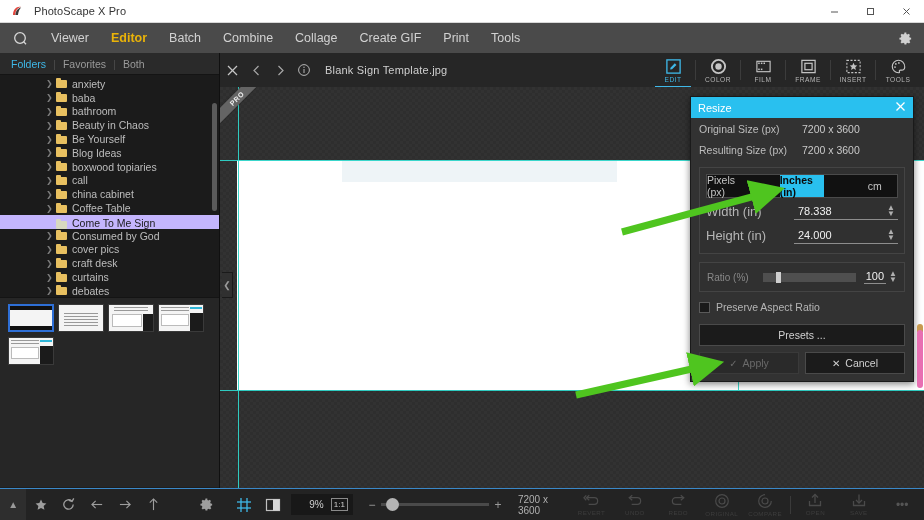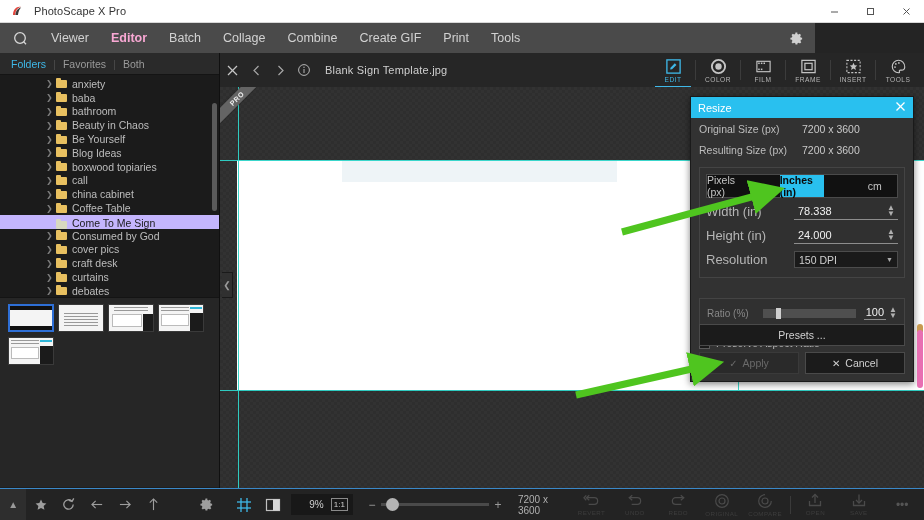--- a/index.html
+++ b/index.html
@@ -22,29 +22,29 @@
   .tb-logo { width:24px; height:23px; display:flex; align-items:center; justify-content:center; margin-left:6px; }
   .tb-title { font-size:11px; color:#333; margin-left:4px; letter-spacing:0.1px; }
   .tb-spacer { flex:1; }
   .tb-btn {
     width:36px; height:23px; display:flex; align-items:center; justify-content:center;
     color:#555; font-size:12px;
   }
 
   
   .menubar {
-    position:absolute; left:0; top:23px; width:815px; height:30px;
+    position:absolute; left:0; top:23px; width:924px; height:30px;
     background:#4a4a4a; display:flex; align-items:center;
   }
   .menu-logo { width:40px; height:30px; display:flex; align-items:center; justify-content:center; }
   .menu-item {
     padding:0 11px; height:30px; line-height:30px;
     font-size:12.5px; color:#d2d2d2; white-space:nowrap;
   }
-  .menu-item.active { color:#f9a8d4; font-weight:bold; }
+  .menu-item.active { color:#eab308; font-weight:bold; }
   .menu-spacer { flex:1; }
   .menu-gear { width:38px; height:30px; display:flex; align-items:center; justify-content:center; }
 
   
   .sidebar {
     position:absolute; left:0; top:53px; width:220px; height:435px;
     background:#1e1e1e; border-right:1px solid #101010;
   }
   .sb-tabs {
     height:22px; display:flex; align-items:center;
@@ -194,21 +194,21 @@
     color:#b0b0b0; text-align:center;
   }
   .selectbox {
     flex:1; height:17px; background:#1a1a1a; border:1px solid #4c4c4c;
     display:flex; align-items:center; padding:0 4px; position:relative;
   }
   .selectbox .sval { font-size:10.5px; color:#d0d0d0; }
   .selectbox .caret { position:absolute; right:4px; font-size:7px; color:#aaa; }
 
   .ratiogroup {
-    border:1px solid #444; margin-top:20px; padding:7px 7px; background:#303030;
+    border:1px solid #444; margin-top:8px; padding:7px 7px; background:#303030;
     display:flex; align-items:center;
   }
   .ratiogroup .rlbl { font-size:10px; color:#888; width:56px; }
   .slider { flex:1; height:9px; background:#4f4f4f; position:relative; margin-right:8px; }
   .slider .knob { position:absolute; left:14%; top:-1px; width:5px; height:11px; background:#cfcfcf; }
   .ratiogroup .rval { font-size:11px; color:#f0f0f0; border-bottom:1px solid #8d8d8d; padding:0 2px 1px 2px;}
   .ratiogroup .rarr { font-size:8px; line-height:6px; color:#b0b0b0; margin-left:3px; }
 
   .checkrow { display:flex; align-items:center; margin-top:9px; }
   .cbox { width:11px; height:11px; background:#1a1a1a; border:1px solid #5a5a5a; margin-right:6px; }
@@ -320,22 +320,22 @@
   <div class="menubar">
     <div class="menu-logo">
       <svg width="17" height="17" viewBox="0 0 17 17">
         <circle cx="8" cy="8" r="5.3" fill="none" stroke="#d8d8d8" stroke-width="1.3"></circle>
         <line x1="11.6" y1="11.6" x2="14" y2="14.3" stroke="#d8d8d8" stroke-width="1.3"></line>
       </svg>
     </div>
     <div class="menu-item">Viewer</div>
     <div class="menu-item active">Editor</div>
     <div class="menu-item">Batch</div>
+    <div class="menu-item">Combine</div>
     <div class="menu-item">Collage</div>
-    <div class="menu-item">Combine</div>
     <div class="menu-item">Create GIF</div>
     <div class="menu-item">Print</div>
     <div class="menu-item">Tools</div>
     <div class="menu-spacer"></div>
     <div class="menu-gear">
       <svg width="15" height="15" viewBox="0 0 16 16">
         <path fill="#d0d0d0" d="M8 5.2a2.8 2.8 0 100 5.6 2.8 2.8 0 000-5.6zm0 4.2a1.4 1.4 0 110-2.8 1.4 1.4 0 010 2.8z"></path>
         <path fill="#d0d0d0" d="M14 9.1v-2l-1.6-.3a4.7 4.7 0 00-.5-1.2l.9-1.3-1.4-1.4-1.3.9a4.7 4.7 0 00-1.2-.5L8.9 1.7h-2l-.3 1.6a4.7 4.7 0 00-1.2.5l-1.3-.9L2.7 4.3l.9 1.3a4.7 4.7 0 00-.5 1.2l-1.6.3v2l1.6.3c.1.4.3.8.5 1.2l-.9 1.3 1.4 1.4 1.3-.9c.4.2.8.4 1.2.5l.3 1.6h2l.3-1.6c.4-.1.8-.3 1.2-.5l1.3.9 1.4-1.4-.9-1.3c.2-.4.4-.8.5-1.2L14 9.1z"></path>
       </svg>
     </div>
@@ -593,27 +593,20 @@
         </div>
 
         <div class="fieldrow">
           <div class="flbl">Height (in)</div>
           <div class="spin">
             <div class="sval">24.000</div>
             <div class="sarrows">▲<br>▼</div>
           </div>
         </div>
 
-        <div class="fieldrow">
-          <div class="flbl">Resolution</div>
-          <div class="selectbox">
-            <div class="sval">150 DPI</div>
-            <div class="caret">▼</div>
-          </div>
-        </div>
       </div>
 
       <div class="ratiogroup">
         <div class="rlbl">Ratio (%)</div>
         <div class="slider">
           <div class="knob"></div>
         </div>
         <div class="rval">100</div>
         <div class="rarr">▲<br>▼</div>
       </div>

